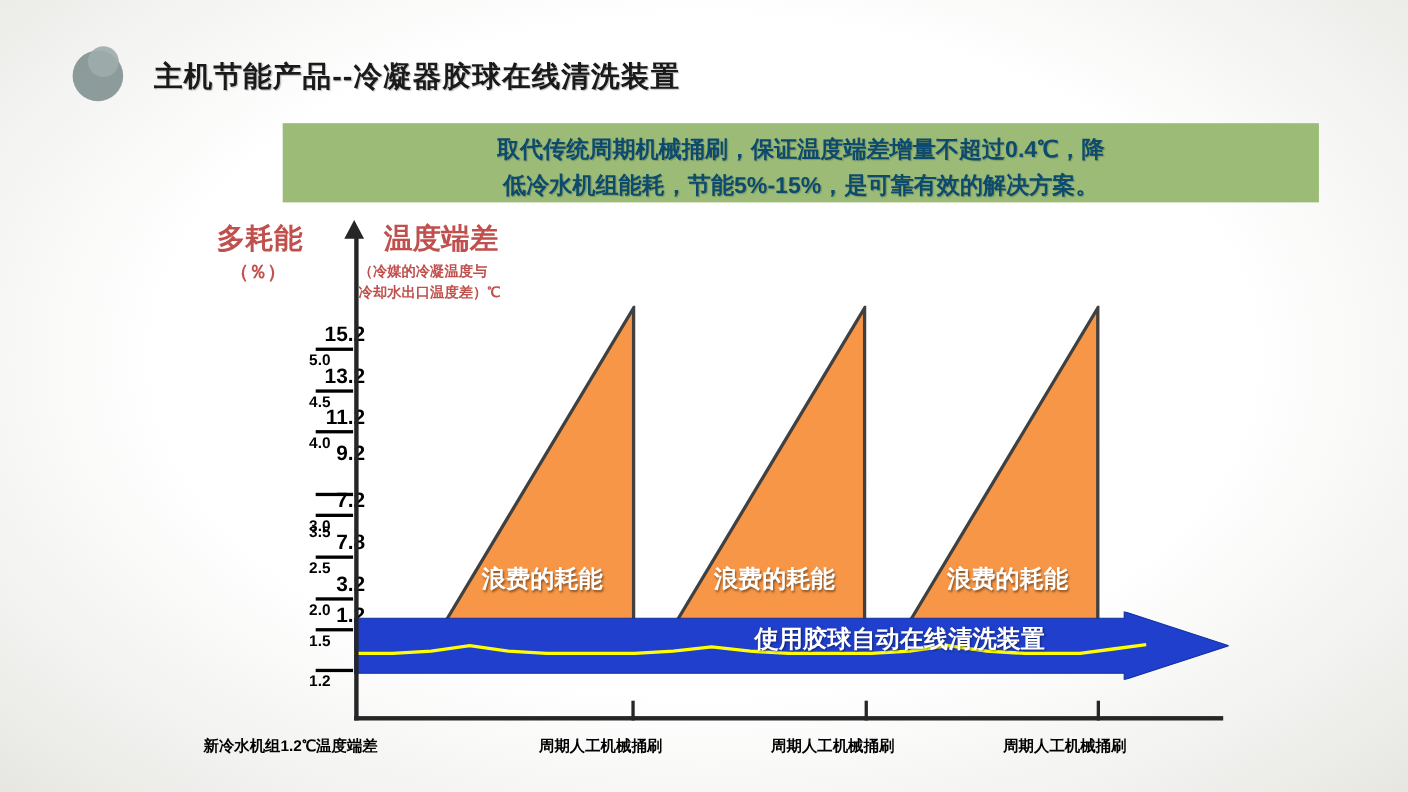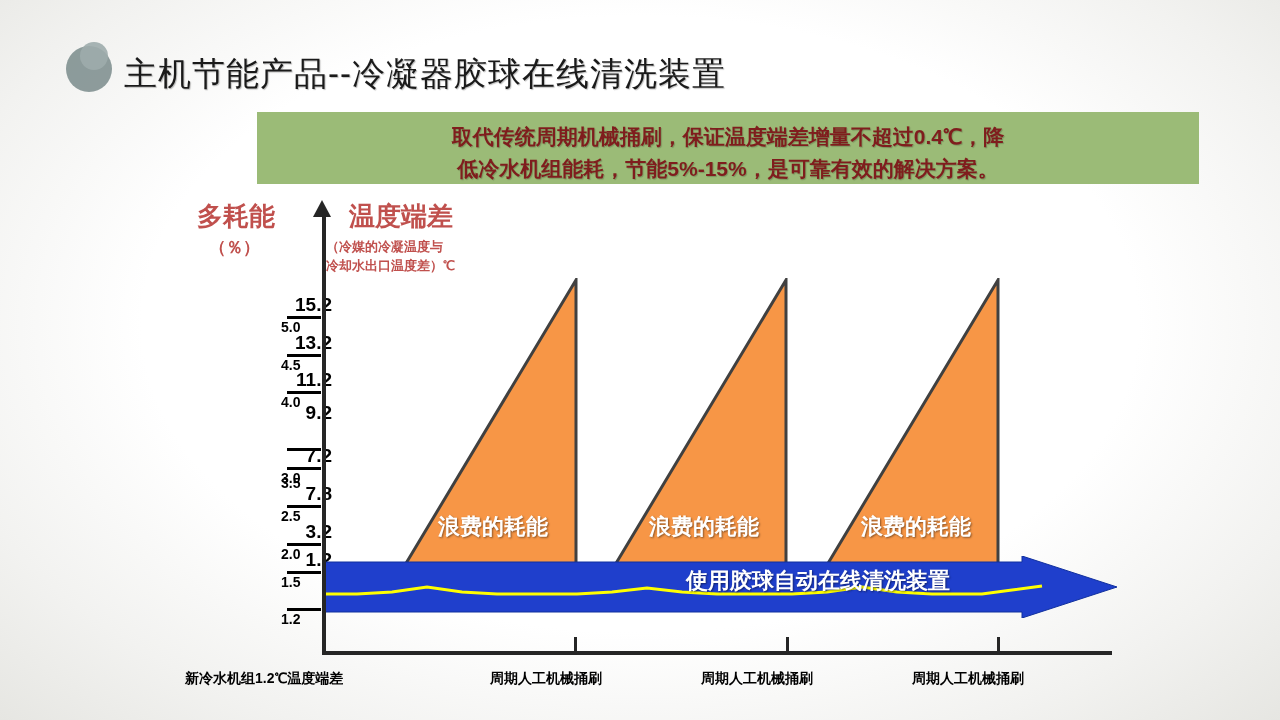--- a/index.html
+++ b/index.html
@@ -38,41 +38,41 @@
     left: 14px;
     top: -4px;
     width: 28px;
     height: 28px;
     border-radius: 50%;
     background: #8fa0a0;
     opacity: 0.9;
   }
   .slide-title {
     position: absolute;
-    left: 124px;
+    left: 140px;
     top: 52px;
-    font-size: 33px;
-    font-weight: normal;
+    font-size: 26px;
+    font-weight: bold;
     color: #1a1a1a;
     letter-spacing: 1px;
     white-space: nowrap;
     text-shadow: 1px 1px 1px rgba(0,0,0,0.25);
   }
 
   
   .banner {
     position: absolute;
     left: 257px;
     top: 112px;
     width: 942px;
     height: 72px;
     background: #9bbb77;
     box-sizing: border-box;
     padding: 9px 20px 0 20px;
-    color: #7f1d1d;
+    color: #0c4a6e;
     font-size: 21px;
     font-weight: bold;
     line-height: 32px;
     text-align: center;
     text-shadow: 1px 1px 1px rgba(0,0,0,0.2);
   }
 
   
   .axis-title-left {
     position: absolute;

